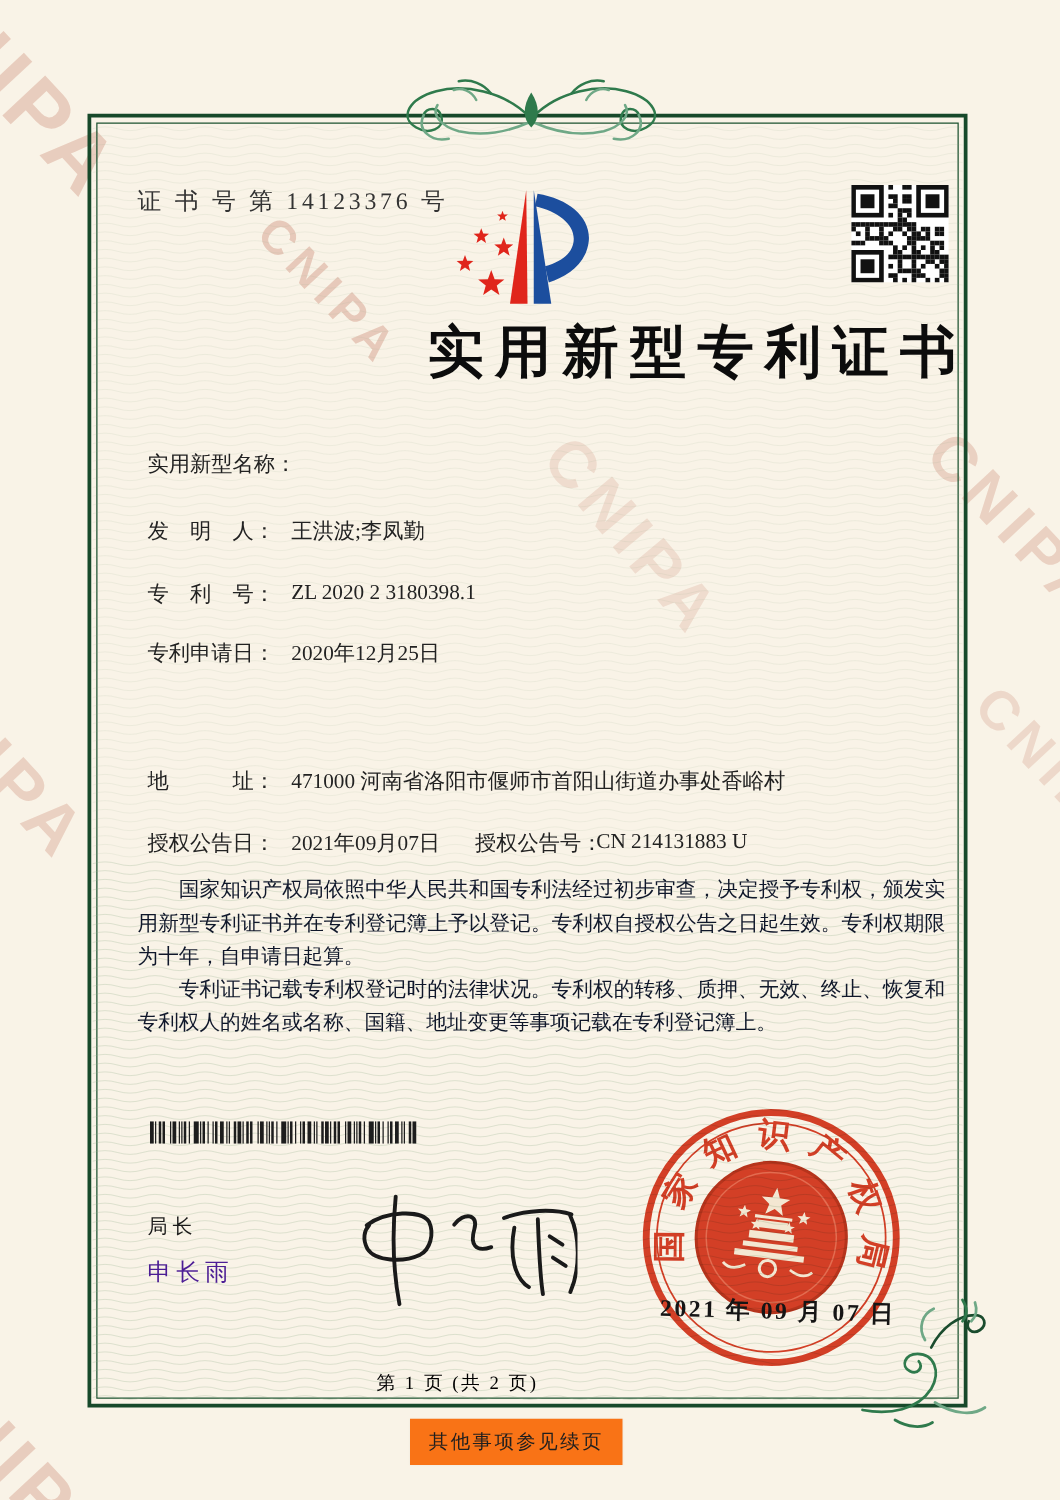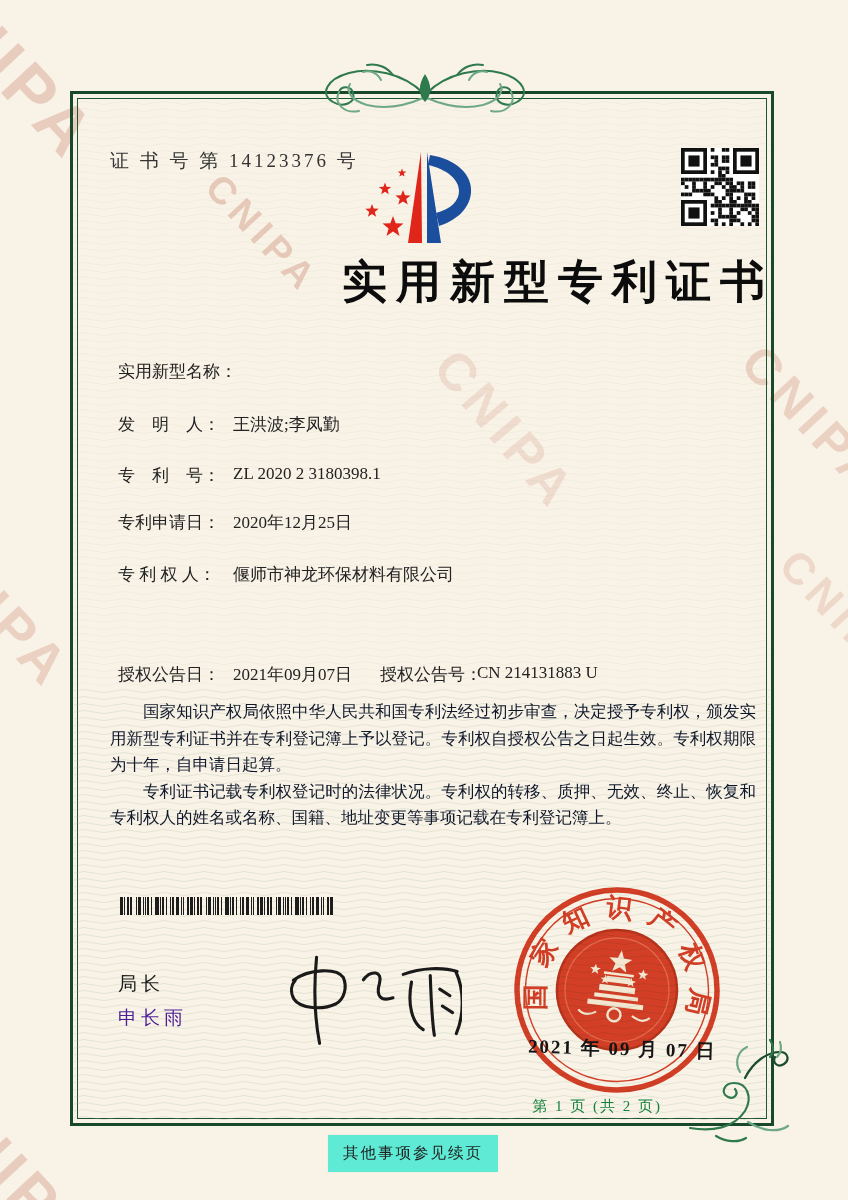--- a/index.html
+++ b/index.html
@@ -20,29 +20,29 @@
       font-size:45px;font-weight:700;letter-spacing:9px;color:#0c0c0c;}
   .frow{position:absolute;left:118px;width:648px;height:24px;font-size:17px;color:#222;text-align:right;}
   .frow .lab{position:absolute;left:0;top:0;white-space:pre;}
   .frow .val{position:absolute;left:115px;top:0;white-space:pre;}
   .frow .lab2{position:absolute;left:262px;top:0;white-space:pre;}
   .frow .val2{position:absolute;left:359px;top:0;white-space:pre;}
   .paras{position:absolute;left:110px;top:699px;width:646px;font-size:16.5px;
       line-height:26.6px;text-align:justify;color:#0f172a;}
   .paras p{margin:0;text-indent:2em;}
   .barcode{position:absolute;left:120px;top:897px;}
-  .signer-title{position:absolute;left:118px;top:971px;font-size:19px;letter-spacing:4px;color:#1a1a1a;}
+  .signer-title{position:absolute;left:118px;top:971px;font-size:16px;letter-spacing:4px;color:#1a1a1a;}
   .signer-name{position:absolute;left:118px;top:1005px;font-size:19px;letter-spacing:4px;color:#4c1d95;}
   .signature{position:absolute;left:252px;top:948px;}
   .seal{position:absolute;left:505px;top:878px;mix-blend-mode:multiply;opacity:.95;}
   .seal-date{position:absolute;left:528px;top:1036px;font-size:19px;font-weight:600;
       letter-spacing:2px;color:#151515;transform:rotate(1.5deg);}
-  .page-num{position:absolute;left:70px;top:1097px;width:592px;text-align:right;
-      font-size:15px;letter-spacing:2px;color:#15803d;}
-  .cont-note{position:absolute;left:328px;top:1135px;background:#5eead4;
+  .page-num{position:absolute;left:70px;top:1097px;width:592px;text-align:center;
+      font-size:15px;letter-spacing:2px;color:#000000;}
+  .cont-note{position:absolute;left:328px;top:1135px;background:#f97316;
       padding:8px 15px;font-size:15.5px;letter-spacing:2px;color:#1f1f1f;
       box-shadow:0 0 2px rgba(0,0,0,.05);}
   .orn-top{position:absolute;left:295px;top:60px;}
   .orn-corner{position:absolute;left:682px;top:1038px;}
 </style>
 </head>
 <body>
 
 <div class="page">
 
@@ -409,23 +409,23 @@
     <span class="val">王洪波;李凤勤</span>
   </div>
   <div class="frow" style="top:464px">
     <span class="lab">专　利　号：</span>
     <span class="val">ZL 2020 2 3180398.1</span>
   </div>
   <div class="frow" style="top:511px">
     <span class="lab">专利申请日：</span>
     <span class="val">2020年12月25日</span>
   </div>
-  <div class="frow" style="top:563px">
-    <span class="lab">专 利 权 人：</span>
-    <span class="val">偃师市神龙环保材料有限公司</span>
+  <div class="frow" style="top:613px">
+    <span class="lab">地　　　址：</span>
+    <span class="val">471000 河南省洛阳市偃师市首阳山街道办事处香峪村</span>
   </div>
   <div class="frow" style="top:663px">
     <span class="lab">授权公告日：</span>
     <span class="val">2021年09月07日</span>
     <span class="lab2">授权公告号：</span>
     <span class="val2">CN 214131883 U</span>
   </div>
 
   <div class="paras">
     <p>国家知识产权局依照中华人民共和国专利法经过初步审查，决定授予专利权，颁发实用新型专利证书并在专利登记簿上予以登记。专利权自授权公告之日起生效。专利权期限为十年，自申请日起算。</p>

